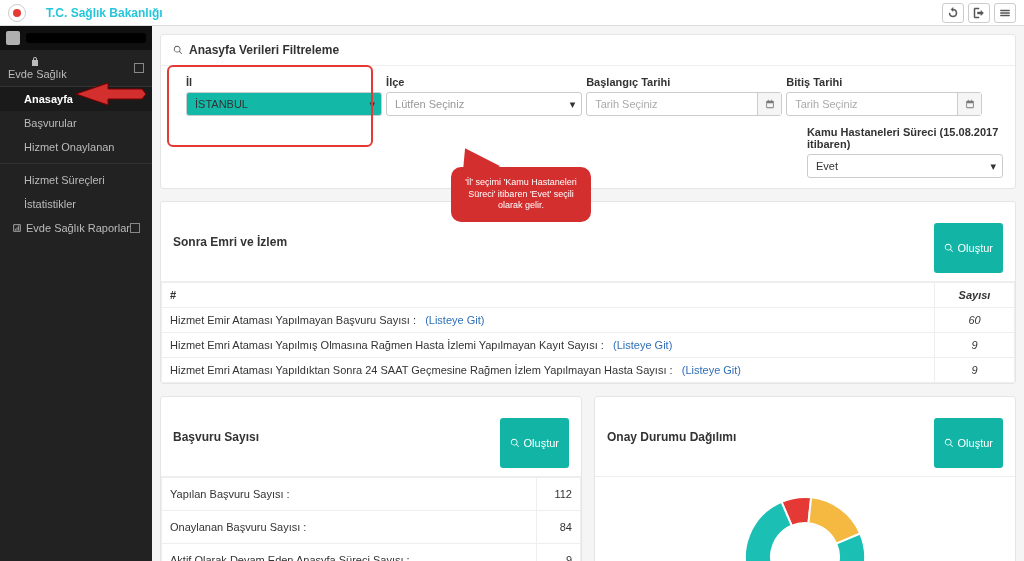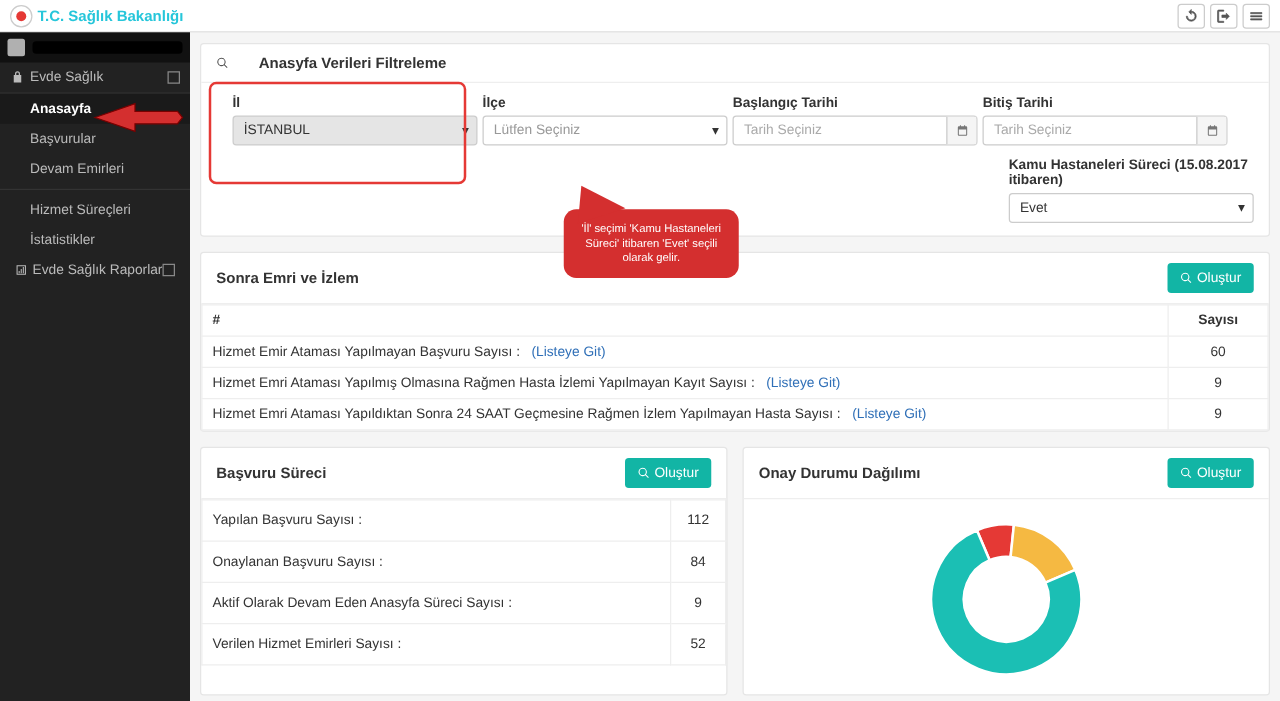--- a/index.html
+++ b/index.html
@@ -1,69 +1,69 @@
 <!DOCTYPE html>
 <html><head>
 <meta charset="utf-8">
 <style>
   * { box-sizing: border-box; margin: 0; padding: 0; }
   body { font-family: Arial, Helvetica, sans-serif; font-size: 11px; color: #333; background: #f5f5f5; width: 1024px; height: 561px; overflow: hidden; position: relative; }
   .topbar { height: 26px; background: #fff; border-bottom: 1px solid #ddd; display: flex; justify-content: space-between; align-items: center; padding: 0 8px; }
-  .brand { display: flex; align-items: center; gap: 4px; }
+  .brand { display: flex; align-items: center; gap: 20px; }
   .brand-logo { width: 18px; height: 18px; border-radius: 50%; border: 1px solid #ccc; position: relative; }
   .brand-logo::before { content:""; position:absolute; width:8px; height:8px; border-radius:50%; background:#e53935; top:4px; left:4px; }
   .brand-text { color: #26c6da; font-weight: bold; font-size: 12px; }
   .topbar-actions { display: flex; gap: 4px; }
   .tb-btn { width: 22px; height: 20px; border: 1px solid #ccc; border-radius: 3px; background: #fff; display:flex; align-items:center; justify-content:center; cursor:pointer; }
   .tb-btn svg { width:12px; height:12px; fill:#555; stroke:#555; }
 
   .sidebar { position: absolute; left:0; top:26px; bottom:0; width:152px; background:#222; color:#bbb; }
   .user-row { height:24px; display:flex; align-items:center; padding:0 6px; background:#111; }
   .user-avatar { width:14px; height:14px; background:#b0b0b0; border-radius:2px; margin-right:6px; }
   .user-name-bar { flex:1; height:10px; background:#000; border-radius:3px; }
   .menu-header { display:flex; align-items:center; justify-content:space-between; padding:6px 8px; font-size:11px; border-bottom:1px solid #333; }
   .menu-header .icn { width:12px; height:12px; margin-right:4px; }
-  .menu-header .left { display:flex; align-items:center; }
+  .menu-header .left { display:flex; align-items:center;flex-direction:column; }
   .menu-header .box { width:10px; height:10px; border:1px solid #888; }
   .menu-item { padding:6px 12px 6px 24px; font-size:11px; cursor:pointer; display:flex; align-items:center; }
   .menu-item.selected { background:#1a1a1a; color:#fff; font-weight:bold; position:relative; }
   .menu-sep { border-top:1px solid #333; margin:4px 0; }
   .menu-item .ricon { margin-left:auto; width:10px; height:10px; border:1px solid #888; }
 
   .arrow-callout { position:absolute; left:72px; top:79px; width:80px; height:30px; pointer-events:none; }
 
   .main { position:absolute; left:152px; right:0; top:26px; bottom:0; overflow:auto; padding:8px; }
 
   .panel { background:#fff; border:1px solid #e5e5e5; border-radius:3px; margin-bottom:12px; }
-  .panel-header { padding:8px 12px; border-bottom:1px solid #eee; font-weight:bold; font-size:12px; display:flex; align-items:center; gap:24px; }
+  .panel-header { padding:8px 12px; border-bottom:1px solid #eee; font-weight:bold; font-size:12px; display:flex; align-items:center; gap:6px; }
   .panel-header.with-btn { display:flex; justify-content:space-between; align-items:center; }
-  .create-btn { background:#12b5a5; color:#fff; border:none; padding:6px 10px; border-radius:3px; font-size:11px; cursor:pointer; display:flex; align-items:center; gap:4px; }
+  .create-btn { background:#12b5a5; color:#fff; border:none; padding:19px 10px; border-radius:3px; font-size:11px; cursor:pointer; display:flex; align-items:center; gap:4px;margin-top:13px; }
   .panel-body { padding:10px 12px; }
 
   .filter-row { display:flex; gap:4px;margin-left:13px; }
   .filter-group { width:24%; display:flex; flex-direction:column; }
   .filter-group label { font-size:11px; font-weight:bold; margin-bottom:4px; }
   .select, .dateinput { height:24px; border:1px solid #ccc; border-radius:3px; padding:0 22px 0 8px; font-size:11px; background:#fff; position:relative; display:flex; align-items:center; cursor:pointer; }
-  .select.highlight { background:#e5e5e5; }
+  .select.highlight { background:#14b8a6; }
   .select .chev { position:absolute; right:6px; top:50%; transform:translateY(-50%); }
   .dateinput { color:#aaa; }
   .dateinput .cal { position:absolute; right:0; top:0; width:24px; height:22px; border-left:1px solid #ccc; display:flex; align-items:center; justify-content:center; background:#f5f5f5; }
 
   .redbox { position:absolute; border:2px solid #e53935; border-radius:6px; pointer-events:none; }
 
   .table { width:100%; border-collapse:collapse; font-size:11px; }
   .table th, .table td { border:1px solid #eee; padding:6px 8px; text-align:left; }
-  .table th:last-child, .table td:last-child { text-align:center; width:80px; }
+  .table th:last-child, .table td:last-child { text-align:center; width:80px;font-style:italic; }
   .link { color:#2f6fb7; cursor:pointer; }
 
   .two-col { display:flex; gap:12px; }
   .two-col > .panel { flex:1; margin-bottom:0; }
 
   .mini-table td { border:1px solid #eee; padding:10px 8px; font-size:11px; }
-  .mini-table td:last-child { text-align:center; width:44px; }
+  .mini-table td:last-child { text-align:right; width:44px; }
 
   .tooltip-bubble { position:absolute; background:#d42f2f; color:#fff; padding:10px 12px; font-size:9px; text-align:center; border-radius:10px; width:140px; line-height:1.3; pointer-events:none; z-index:5; }
   .tooltip-bubble::before { content:""; position:absolute; top:-22px; left:6px; width:0; height:0; border-left:12px solid transparent; border-right:28px solid transparent; border-bottom:28px solid #d42f2f; transform:rotate(-18deg); }
 
   .donut-wrap { display:flex; flex-direction:column; align-items:center; padding:10px 0 6px; }
 
   svg.icon { width:10px; height:10px; }
 </style>
 </head>
 <body>
@@ -106,21 +106,21 @@
     </div>
     <span class="box"></span>
   </div>
   <div class="menu-item selected">
       <span>Anasayfa</span>
     </div>
   <div class="menu-item">
       <span>Başvurular</span>
     </div>
   <div class="menu-item">
-      <span>Devam Emirleri</span>
+      <span>Hizmet Onaylanan</span>
     </div>
   <div class="menu-sep"></div>
   <div class="menu-item">
       <span>Hizmet Süreçleri</span>
     </div>
   <div class="menu-item">
       <span>İstatistikler</span>
     </div>
   <div class="menu-item">
     <svg class="icon" style="margin-left:-12px; margin-right:4px" viewBox="0 0 24 24" fill="#bbb">
@@ -233,21 +233,21 @@
           </tr>
         </tbody>
       </table>
     </div>
   </div>
 
   <div class="two-col">
 
     <div class="panel">
       <div class="panel-header with-btn">
-        <span>Başvuru Süreci</span>
+        <span>Başvuru Sayısı</span>
         <button class="create-btn">
           <svg class="icon" viewBox="0 0 24 24" fill="#fff">
               <path d="M10 2a8 8 0 1 0 4.9 14.3l5.4 5.4 1.4-1.4-5.4-5.4A8 8 0 0 0 10 2zm0 2a6 6 0 1 1 0 12 6 6 0 0 1 0-12z"></path>
             </svg>
           <span>Oluştur</span>
         </button>
       </div>
       <div class="panel-body" style="padding:0;">
         <table class="mini-table" style="width:100%; border-collapse:collapse;">
           <tbody>

